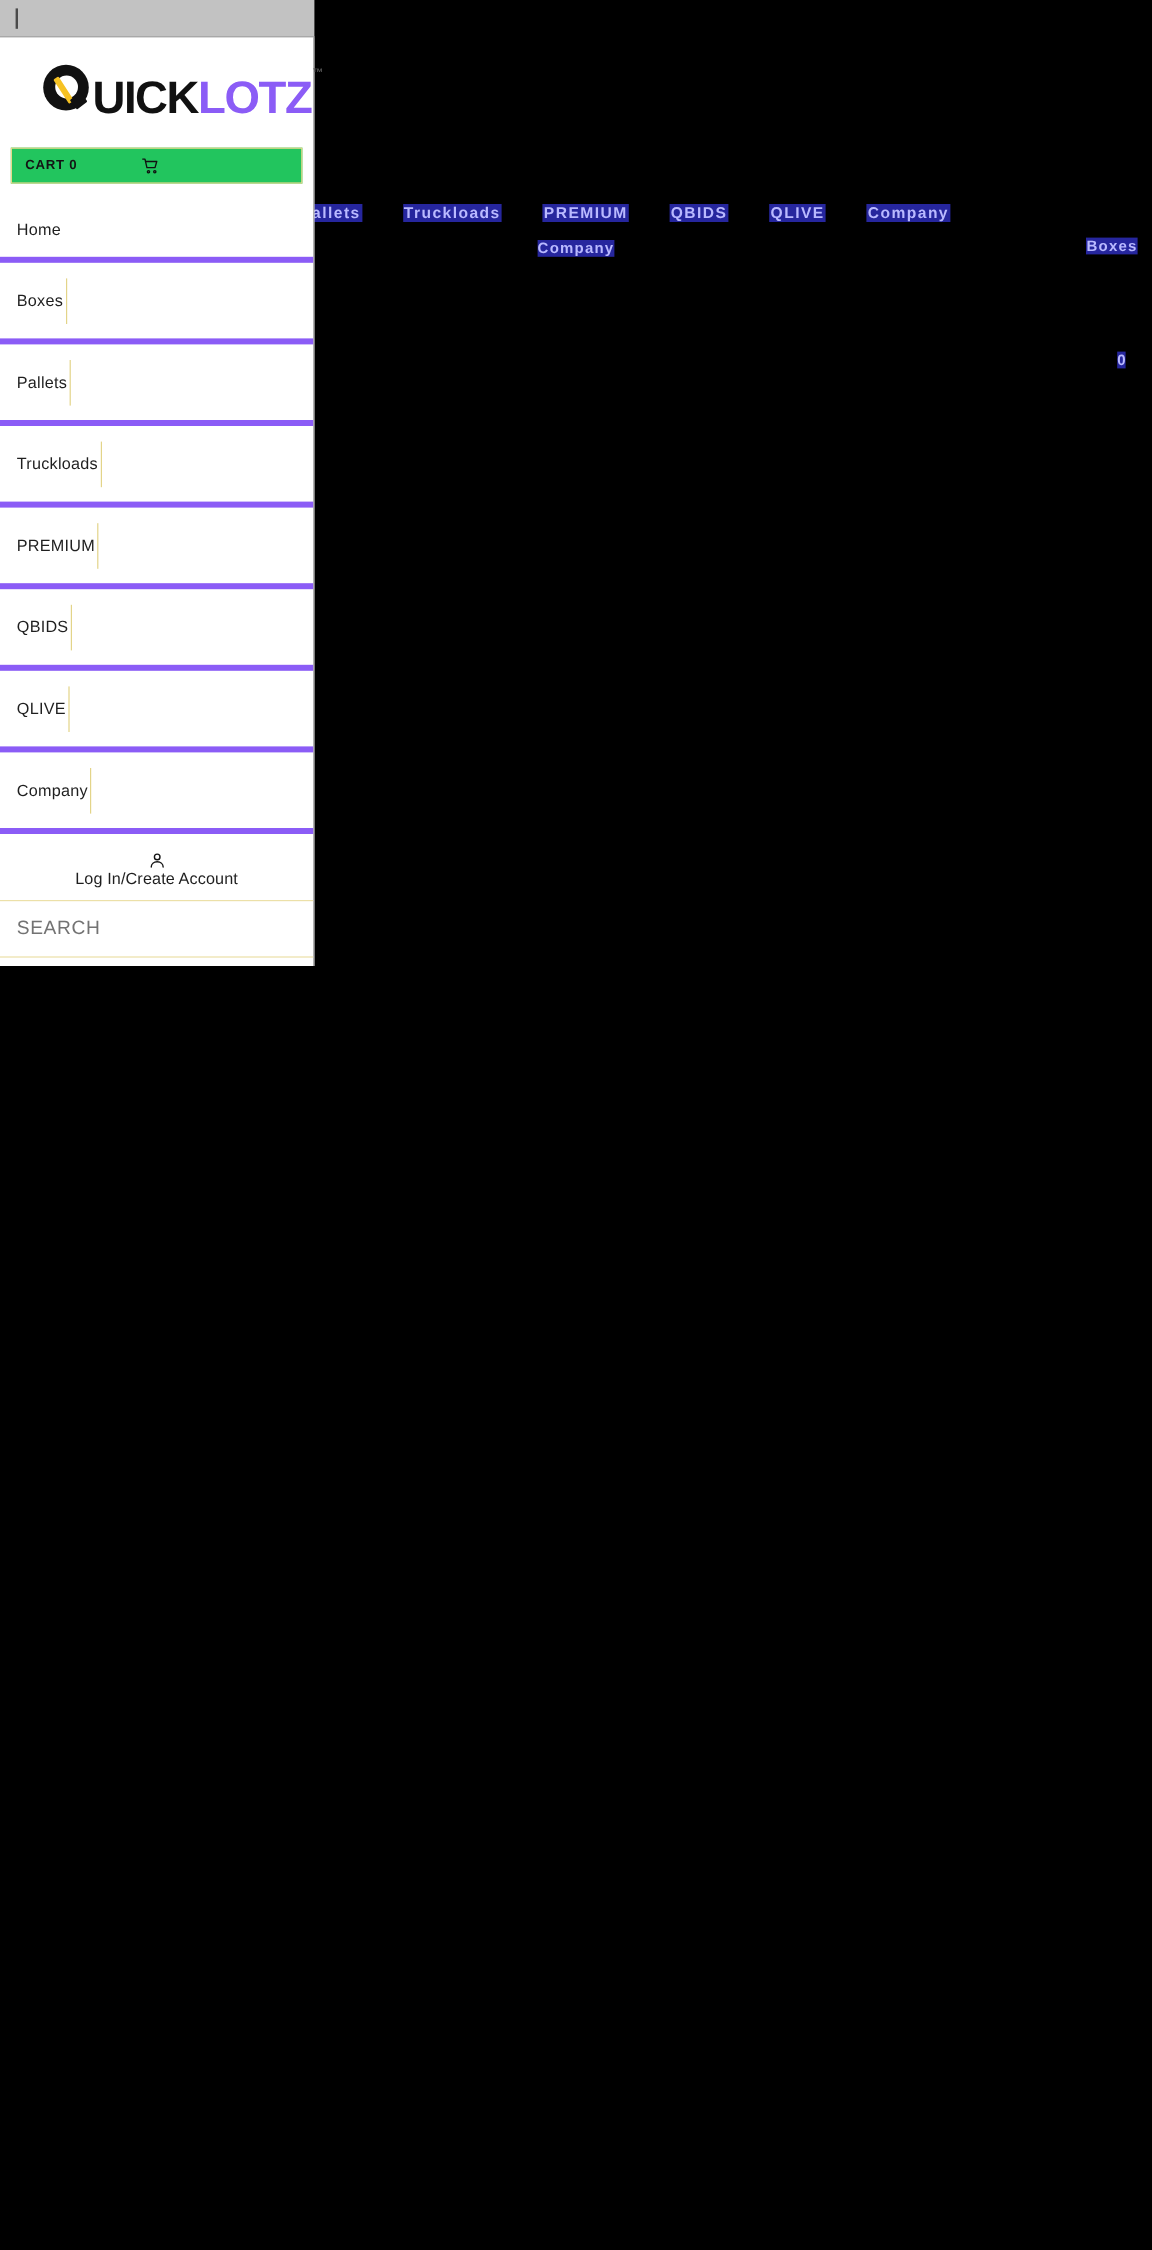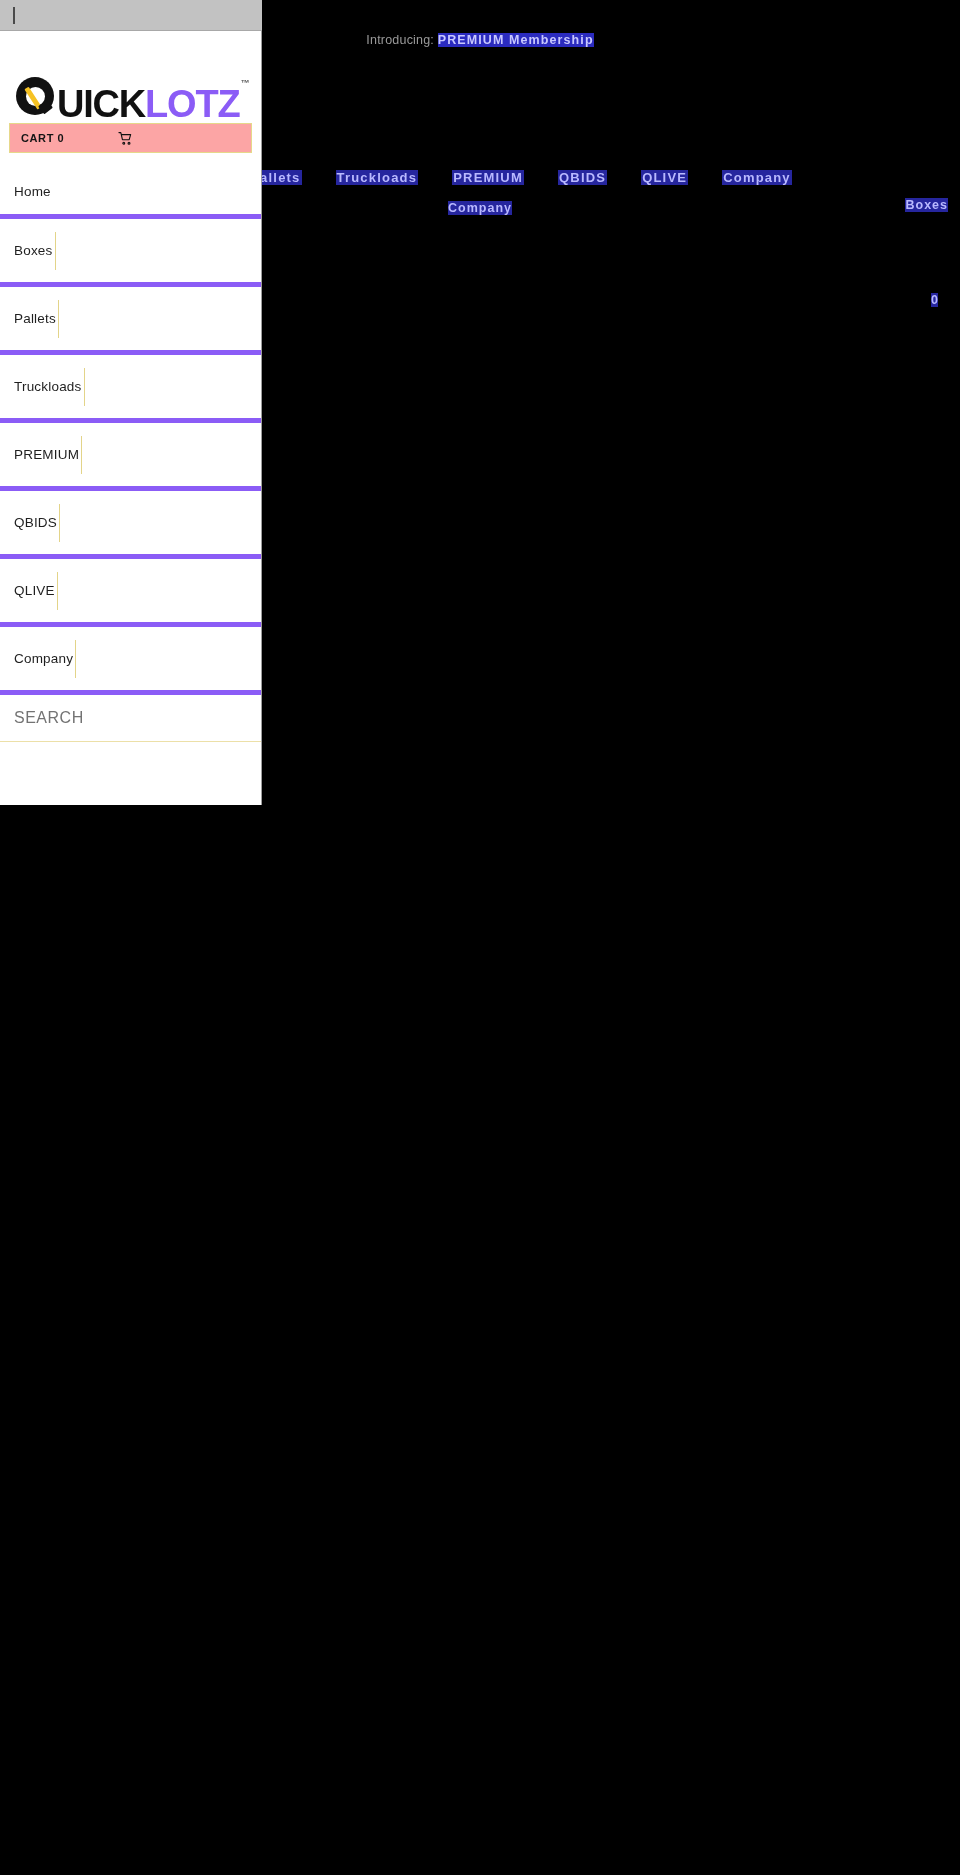--- a/index.html
+++ b/index.html
@@ -129,22 +129,23 @@
     height: 774px;
     background: #ffffff;
     border-right: 1px solid #9e9e9e;
   }
 
   
   .logo-wrap {
     position: relative;
     height: 92px;
     display: flex;
-    align-items: flex-end;
+    align-items: center;
     padding-left: 16px;
+    margin-left: 20px;
   }
   .logo {
     position: relative;
     display: flex;
     align-items: baseline;
     font-weight: 900;
     font-size: 38px;
     letter-spacing: -1.2px;
     line-height: 1;
   }
@@ -206,21 +207,21 @@
     margin-left: 1px;
   }
 
   
   .cart-box {
     margin: 0 9px 0 9px;
     height: 30px;
     border: 1px solid #e6d88a;
     display: flex;
     align-items: center;
-    background: #fca5a5;
+    background: #22c55e;
   }
   .cart-box-label {
     font-size: 11px;
     font-weight: bold;
     color: #141414;
     letter-spacing: 0.6px;
     padding-left: 11px;
     width: 108px;
   }
   .cart-icon {
@@ -295,24 +296,20 @@
     letter-spacing: 0.5px;
   }
 </style>
 </head>
 <body>
 
 <div id="page">
 
   <div class="page-bg"></div>
 
-  <div class="promo-bar">
-    <span class="promo-lead">Introducing:</span>
-    <span class="promo-link">PREMIUM Membership</span>
-  </div>
 
   <div class="top-nav">
     <span class="nav-link">Boxes</span>
     <span class="nav-link">Pallets</span>
     <span class="nav-link">Truckloads</span>
     <span class="nav-link">PREMIUM</span>
     <span class="nav-link">QBIDS</span>
     <span class="nav-link">QLIVE</span>
     <span class="nav-link">Company</span>
   </div>
@@ -389,20 +386,29 @@
       <div class="drawer-item">
         <span class="item-label">QLIVE</span>
         <span class="item-rule"></span>
       </div>
 
       <div class="drawer-item">
         <span class="item-label">Company</span>
         <span class="item-rule"></span>
       </div>
 
+      <div class="drawer-account">
+        <span>
+          <svg class="person-icon" viewBox="0 0 24 24" fill="none" stroke="#141414" stroke-width="2" stroke-linecap="round" stroke-linejoin="round">
+            <circle cx="12" cy="7" r="4"></circle>
+            <path d="M3.5 21.5c0-4.7 3.8-7.5 8.5-7.5s8.5 2.8 8.5 7.5"></path>
+          </svg>
+        </span>
+        <span class="account-label">Log In/Create Account</span>
+      </div>
 
       <div class="drawer-search">
         <span class="search-label">SEARCH</span>
       </div>
 
     </div>
   </div>
 
 </div>
 

